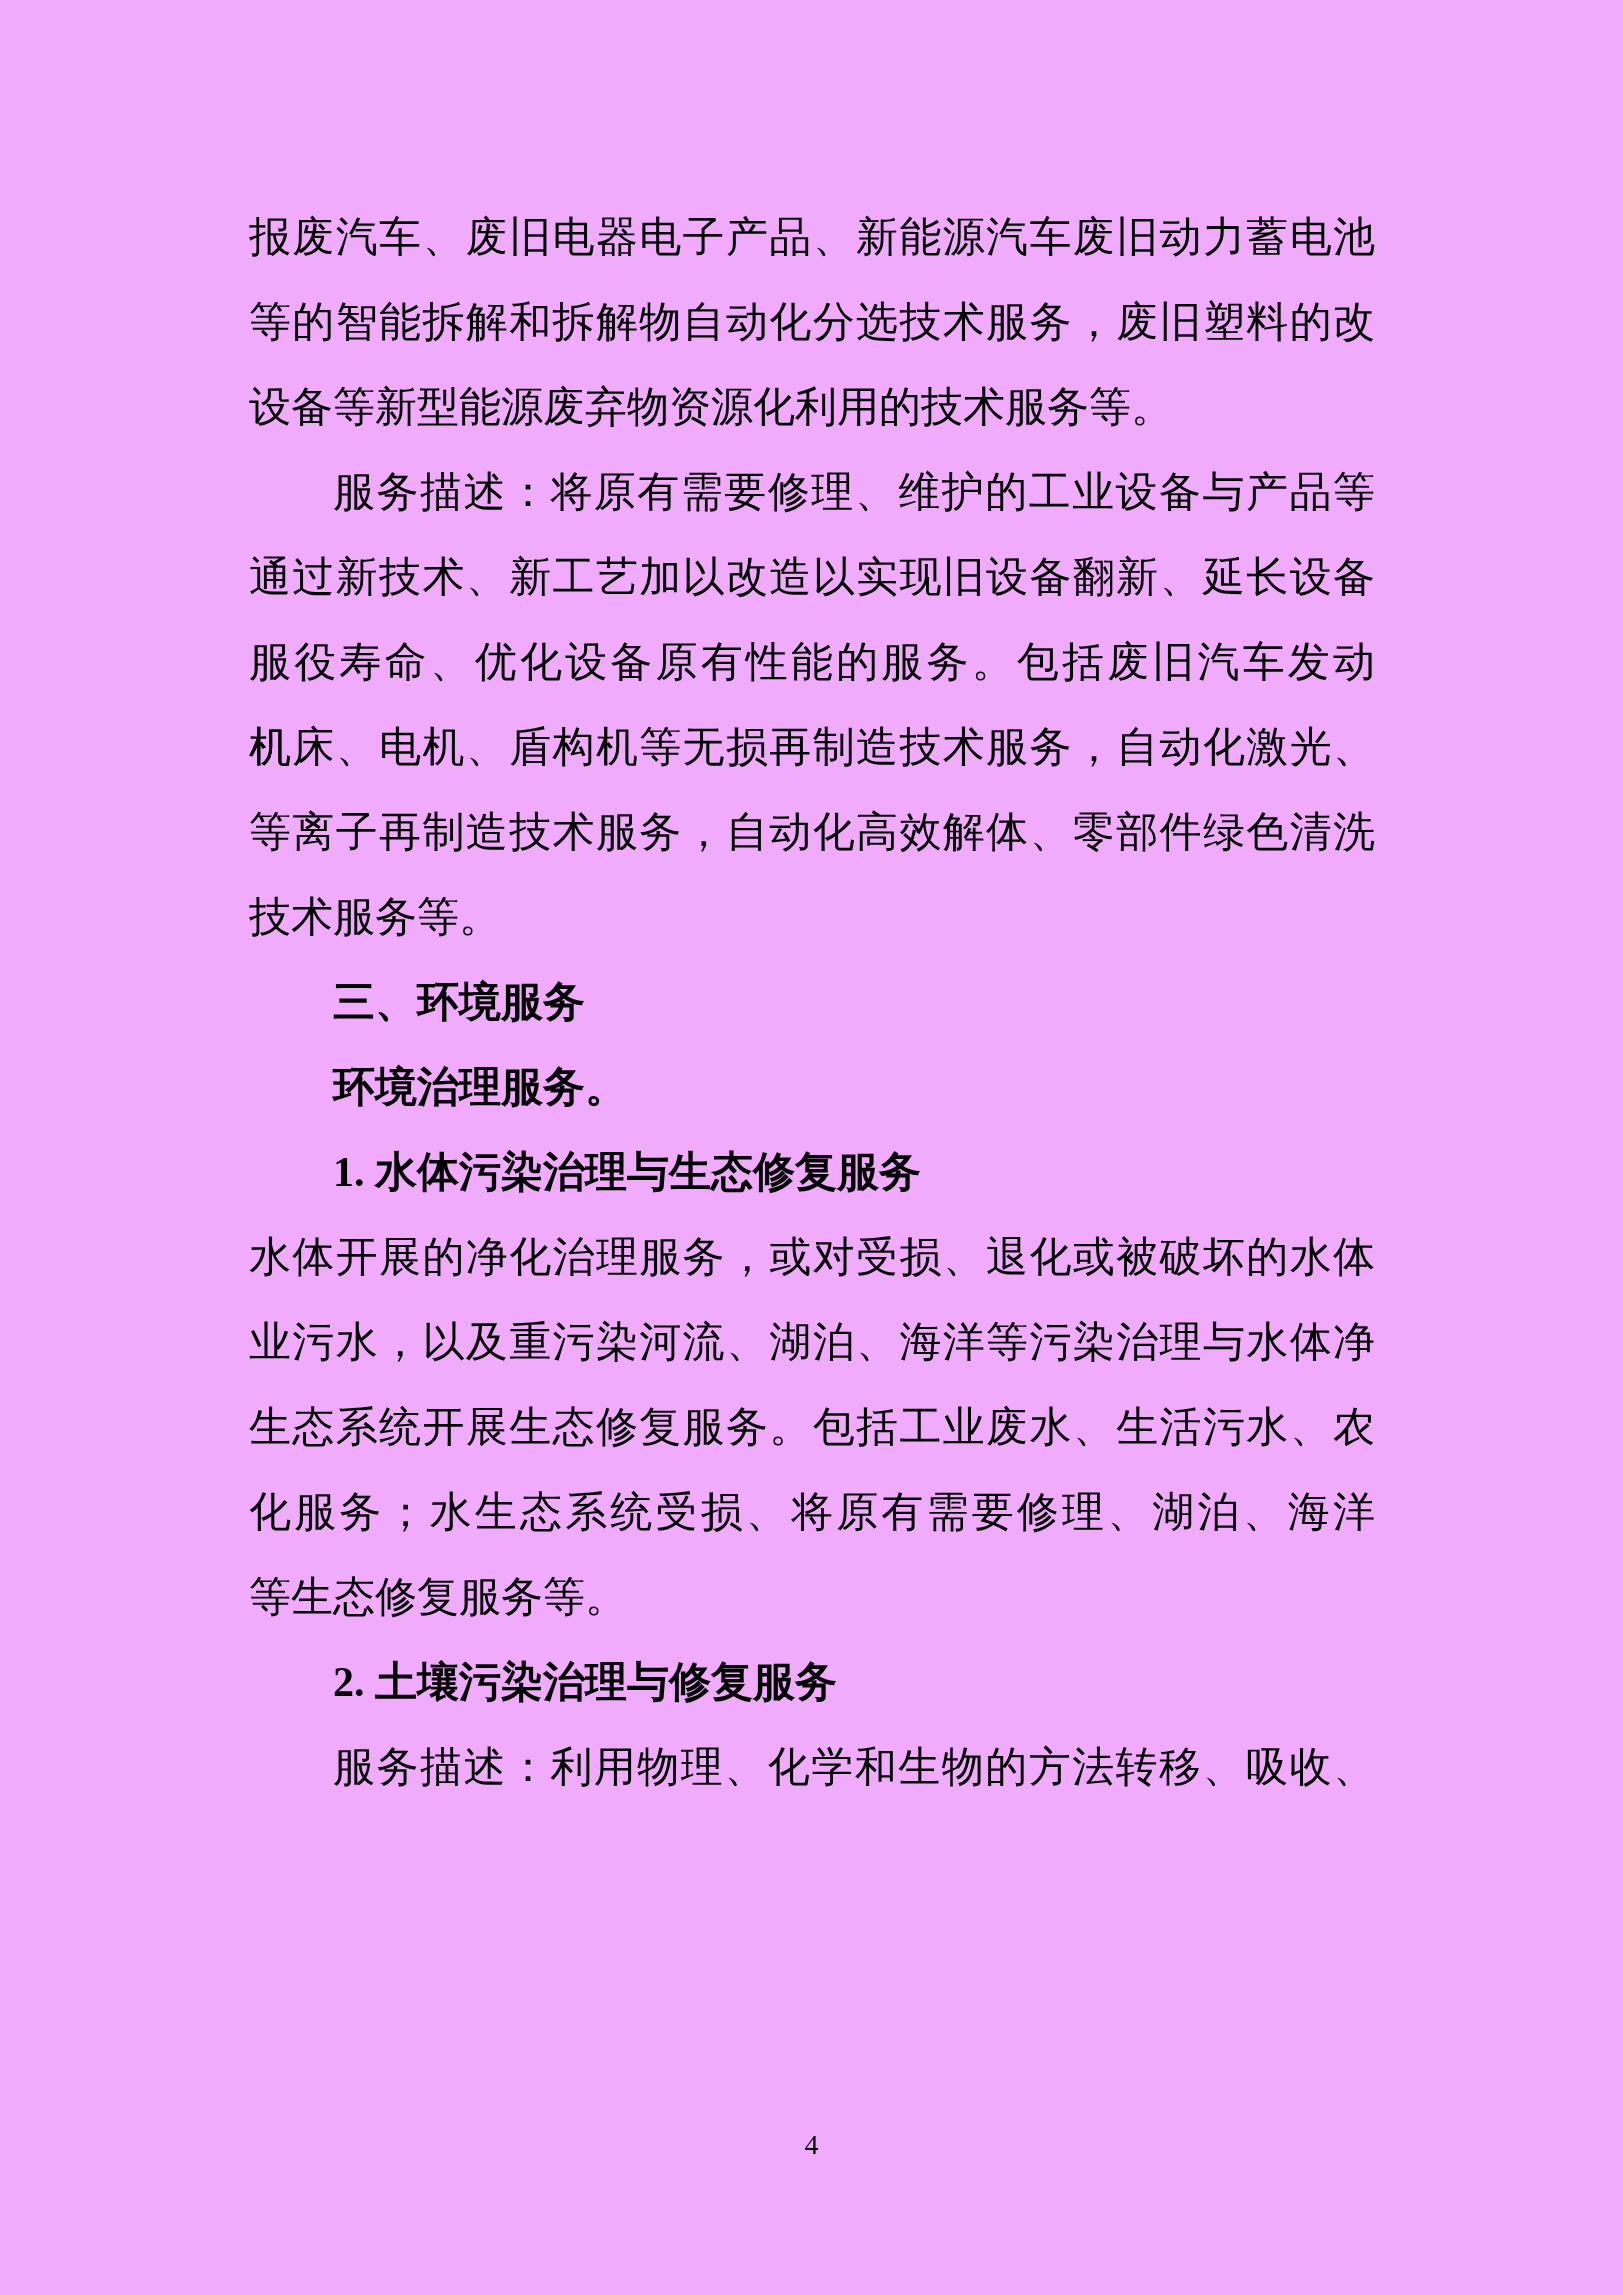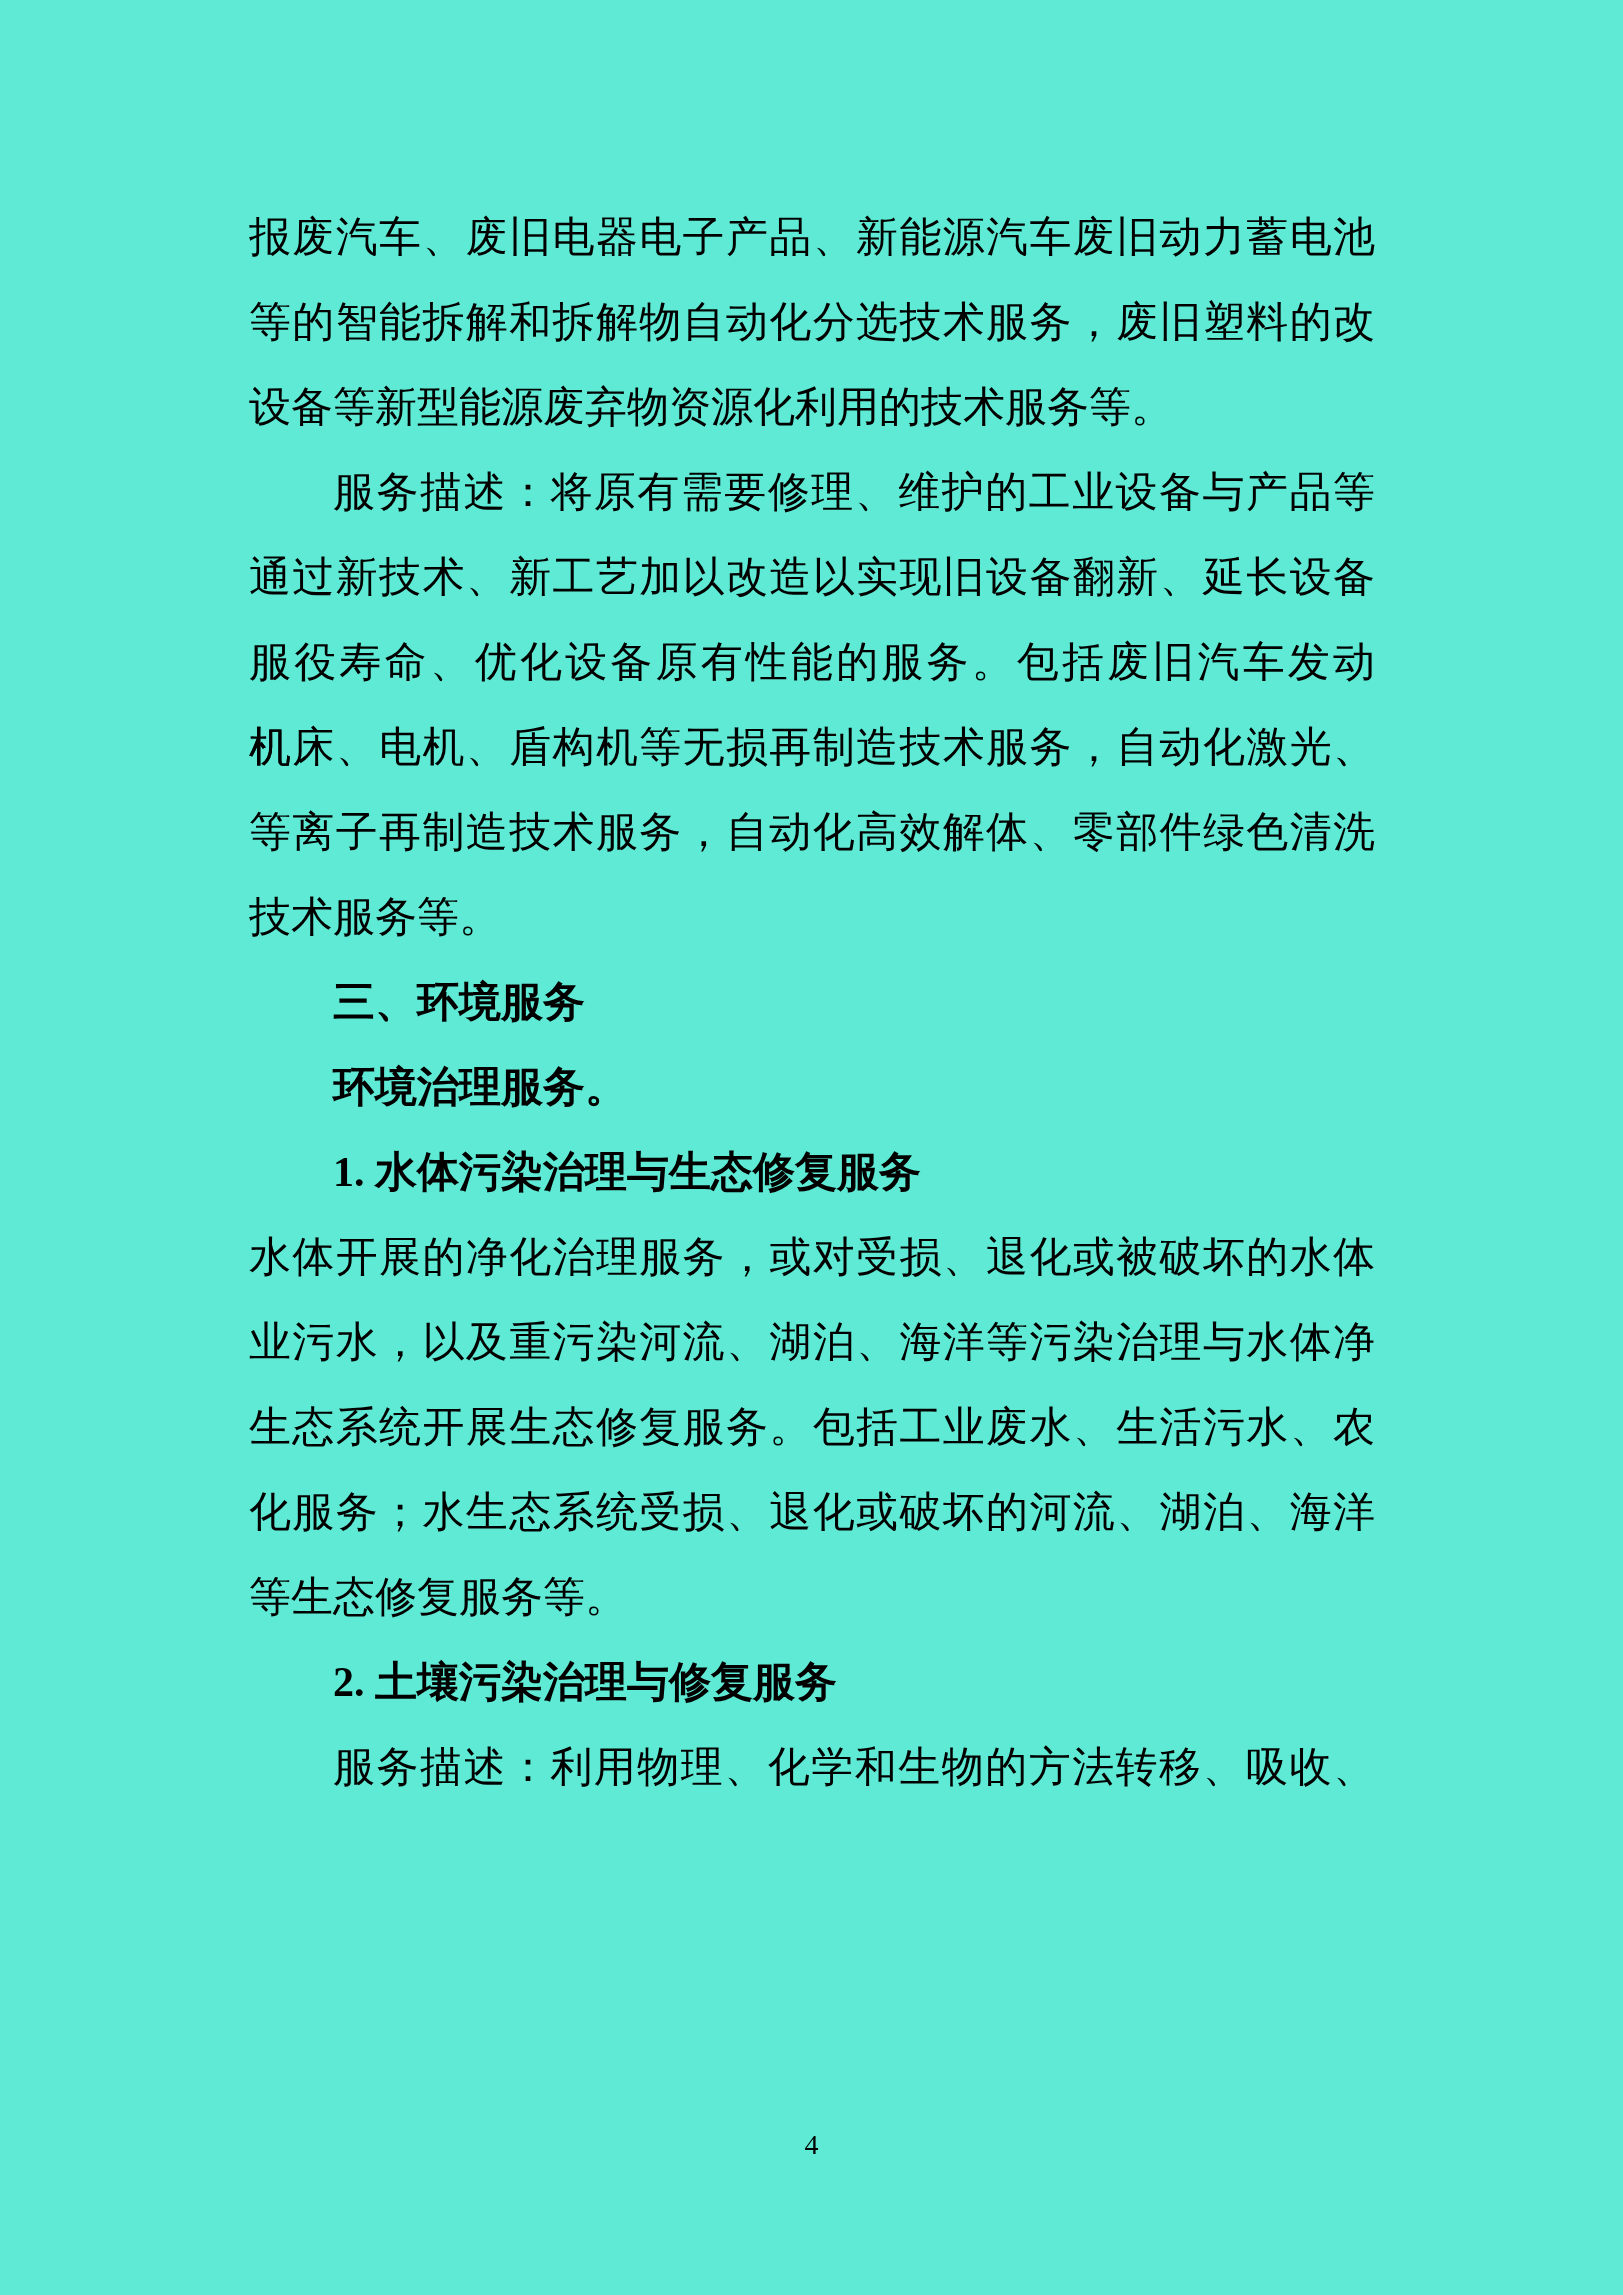--- a/index.html
+++ b/index.html
@@ -1,20 +1,20 @@
 <!DOCTYPE html>
 <html style="font-size:10px"><head>
 <meta charset="utf-8">
 <style>
   html, body { margin: 0; padding: 0; background: #ffffff; }
   .page {
     position: relative;
     width: 1623px;
     height: 2295px;
-    background: #5eead4;
+    background: #f0abfc;
     color: #000000;
     font-family: "Liberation Serif", "DejaVu Serif", serif;
     overflow: hidden;
   }
   .content {
     position: absolute;
     left: 249px;
     top: 195px;
     width: 1126px;
   }
@@ -65,21 +65,21 @@
     <div class="line">等离子再制造技术服务，自动化高效解体、零部件绿色清洗</div>
     <div class="line left">技术服务等。</div>
 
     <div class="line left indent bold">三、环境服务</div>
     <div class="line left indent bold">环境治理服务。</div>
 
     <div class="line left indent bold">1. 水体污染治理与生态修复服务</div>
     <div class="line">水体开展的净化治理服务，或对受损、退化或被破坏的水体</div>
     <div class="line">业污水，以及重污染河流、湖泊、海洋等污染治理与水体净</div>
     <div class="line">生态系统开展生态修复服务。包括工业废水、生活污水、农</div>
-    <div class="line">化服务；水生态系统受损、退化或破坏的河流、湖泊、海洋</div>
+    <div class="line">化服务；水生态系统受损、将原有需要修理、湖泊、海洋</div>
     <div class="line left">等生态修复服务等。</div>
 
     <div class="line left indent bold">2. 土壤污染治理与修复服务</div>
     <div class="line indent">服务描述：利用物理、化学和生物的方法转移、吸收、</div>
 
   </div>
 
   <div class="pagenum">4</div>
 </div>
 

